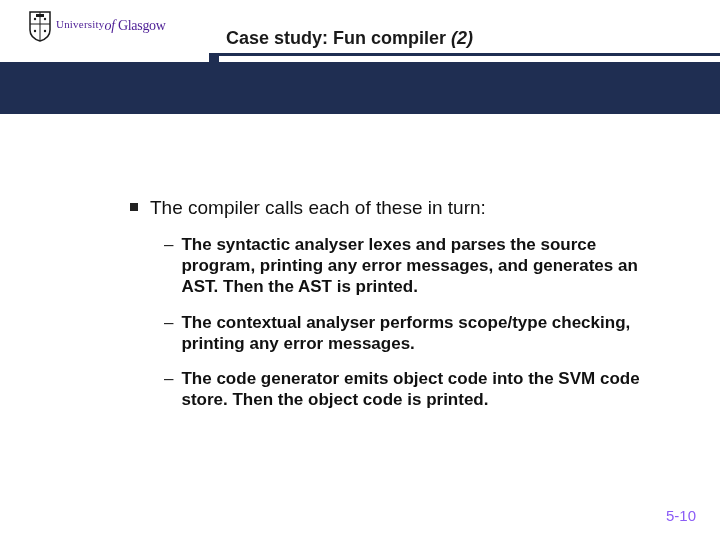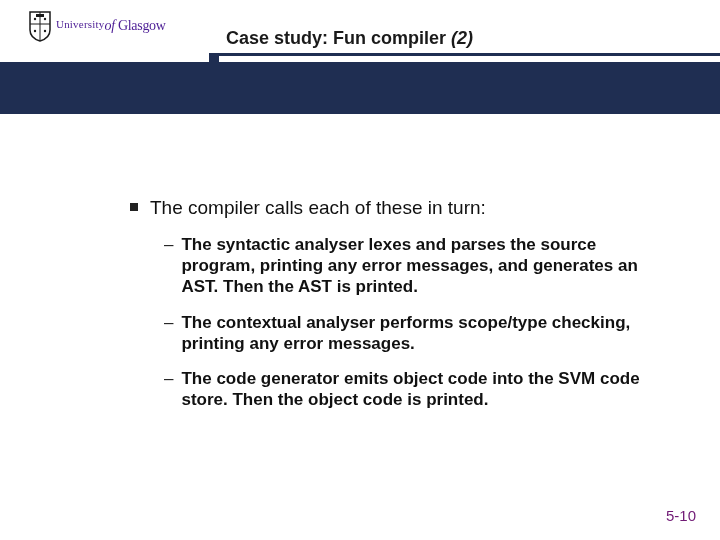--- a/index.html
+++ b/index.html
@@ -122,21 +122,21 @@
     font-weight: bold;
   }
   .sub-group {
     margin-bottom: 8px;
   }
   .page-num {
     position: absolute;
     right: 24px;
     bottom: 16px;
     font-size: 15px;
-    color: #701a75;
+    color: #8b5cf6;
   }
 </style>
 </head>
 <body>
 
 <div class="header-area">
   <div class="logo">
     <svg class="logo-shield" viewBox="0 0 24 32">
       <path d="M2 2 L22 2 L22 20 Q22 28 12 31 Q2 28 2 20 Z" fill="none" stroke="#1a1a1a" stroke-width="1.5"></path>
       <rect x="8" y="4" width="8" height="3" fill="#1a1a1a"></rect>

